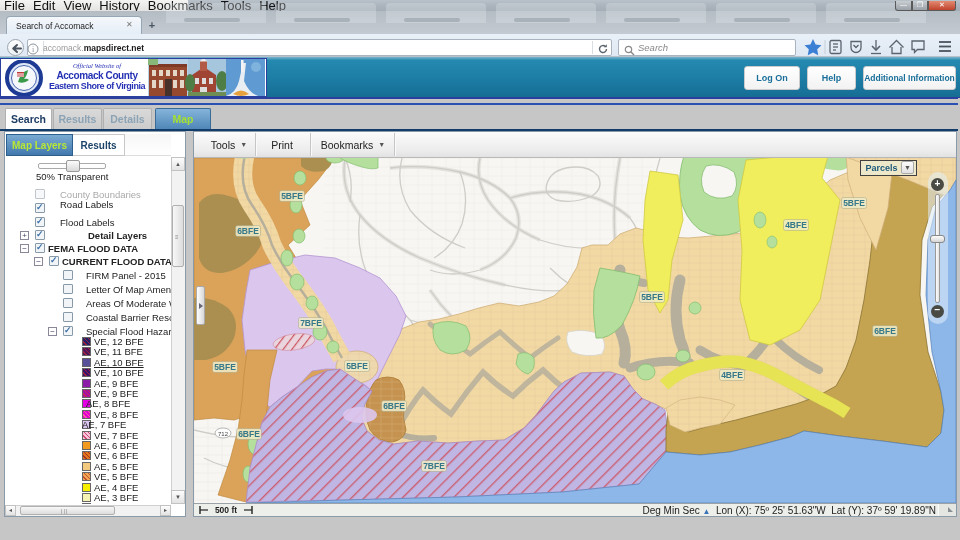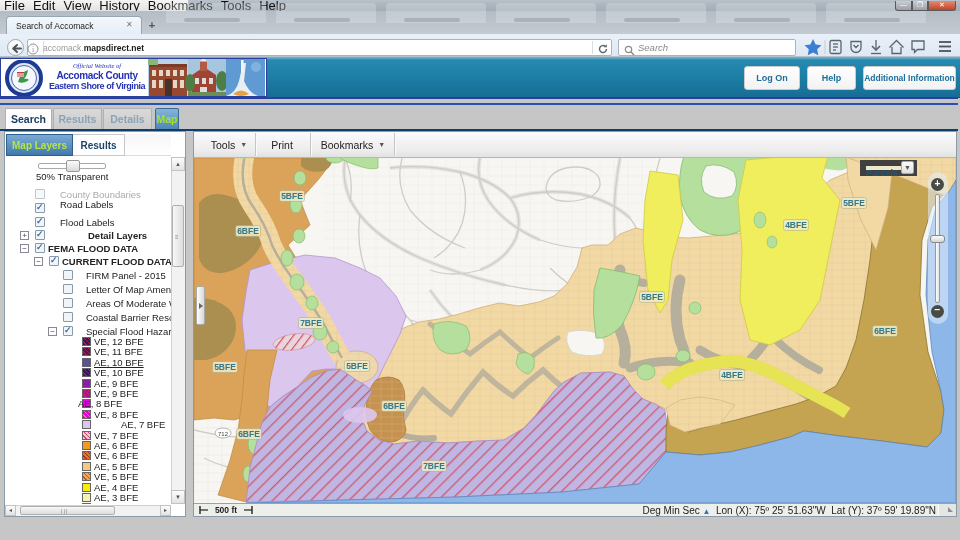--- a/index.html
+++ b/index.html
@@ -61,21 +61,21 @@
   display:flex; align-items:center; justify-content:center; white-space:nowrap; }
 
 #graymid { left:0; top:98px; width:960px; height:33px; background:#c6c6c6; }
 #headerline { left:0; top:97px; width:960px; height:2px; background:#2a3f9e; }
 .stab { position:absolute; top:108px; height:21px; font-size:10.5px; font-weight:bold;
   display:flex; align-items:center; justify-content:center; border:1px solid #b0b0b0; border-bottom:none;
   border-radius:2px 2px 0 0; }
 #stab1 { left:5px; width:47px; background:#fdfdfd; color:#1c3c64; }
 #stab2 { left:53px; width:49px; background:linear-gradient(180deg,#d9d9d9,#cccccc); color:#8ba3b5; }
 #stab3 { left:103px; width:49px; background:linear-gradient(180deg,#d9d9d9,#cccccc); color:#8ba3b5; }
-#stab4 { left:155px; width:24px; background:linear-gradient(180deg,#85b4da 0%,#4f87b8 100%); color:#a6e12f; border-color:#3a6a96;}
+#stab4 { left:155px; width:56px; background:linear-gradient(180deg,#85b4da 0%,#4f87b8 100%); color:#a6e12f; border-color:#3a6a96;}
 #navyline { left:0; top:129px; width:958px; height:2px; background:#123c6a; }
 
 #panel { left:4px; top:131px; width:182px; height:386px; background:#ffffff; border:1px solid #8a9aa8; }
 #ptab1 { left:6px; top:134px; width:67px; height:22px; background:linear-gradient(180deg,#79aad2 0%,#4279ad 100%);
   border:1px solid #2d5f8e; color:#b9e835; font-weight:bold; font-size:10px; display:flex; align-items:center; justify-content:center; }
 #ptab2 { left:73px; top:134px; width:52px; height:22px; background:#fff; border:1px solid #c8c8c8; border-left:none;
   color:#1c4468; font-weight:bold; font-size:10px; display:flex; align-items:center; justify-content:center; }
 #ptabrest { left:125px; top:134px; width:46px; height:22px; background:linear-gradient(180deg,#f6f6f6,#ffffff); border-bottom:1px solid #ddd; }
 #slidertrack { left:38px; top:163px; width:68px; height:6px; background:#fdfdfd; border:1px solid #aaa; border-radius:2px; }
 #sliderhandle { left:66px; top:160px; width:14px; height:12px; background:linear-gradient(180deg,#fbfbfb,#d9d9d9); border:1px solid #999; border-radius:2px; }
@@ -101,21 +101,21 @@
   background:linear-gradient(180deg,#fbfbfb 0%,#ececec 75%,#e2e2e2 100%); border-bottom:1px solid #b8b8b8; }
 .tbtn { position:absolute; top:132px; height:25px; font-size:10.5px; color:#222;
   display:flex; align-items:center; justify-content:center; gap:5px; }
 .tbtn .car { font-size:7px; color:#555; }
 .tsep { position:absolute; top:133px; width:1px; height:23px; background:#c6c6c6; box-shadow:1px 0 0 #fafafa; }
 #mapsvg { left:194px; top:158px; width:762px; height:345px; }
 
 #collapsebtn { left:196px; top:286px; width:9px; height:39px; background:linear-gradient(90deg,#fdfdfd,#d8d8d8);
   border:1px solid #aaa; border-radius:2px; }
 #collapsebtn::after { content:""; position:absolute; left:2px; top:16px; border-left:4px solid #667; border-top:3px solid transparent; border-bottom:3px solid transparent; }
-#parcelsdd { left:860px; top:160px; width:57px; height:16px; padding-right:14px; background:rgba(238,233,205,0.92); border:6px solid #404040;
+#parcelsdd { left:860px; top:160px; width:57px; height:16px; padding-right:14px; background:rgba(238,233,205,0.92); border:1px solid #404040;
   font-size:9px; font-weight:bold; color:#1c5a7c; line-height:15px; text-align:center; }
 #parcelscar { left:901px; top:161px; width:13px; height:13px; background:linear-gradient(180deg,#fbfbfb,#e0e0e0); border:1px solid #aaa; border-radius:2px; color:#555; font-size:7px; line-height:12px; text-align:center;}
 #zoombk { left:928px; top:172px; width:20px; height:152px; background:rgba(225,238,250,0.55); border-radius:10px; }
 #zoomplus { left:931px; top:178px; width:13px; height:13px; border-radius:50%; background:#4a4a44; color:#fff; font-size:10px; line-height:12px; text-align:center; font-weight:bold;}
 #zoomminus{ left:931px; top:305px; width:13px; height:13px; border-radius:50%; background:#4a4a44; color:#fff; font-size:10px; line-height:10px; text-align:center; font-weight:bold;}
 #zoomtrack{ left:935px; top:194px; width:5px; height:109px; background:linear-gradient(90deg,#fdfdfd,#e2e2e2); border:1px solid #999; border-radius:2px;}
 #zoomhandle{ left:930px; top:235px; width:15px; height:8px; background:linear-gradient(180deg,#fbfbfb,#d5d5d5); border:1px solid #888; border-radius:3px;}
 
 #statusbar { left:194px; top:503px; width:762px; height:13px; background:#edefeb; border-top:1px solid #9aa2a8; font-size:10px; color:#222; }
 #coords { position:absolute; right:24px; top:505px; font-size:10px; color:#222;margin-left:8px; }
@@ -319,25 +319,25 @@
     <div class="trow" style="left:94px;top:346px;">VE, 11 BFE</div>
     <div class="sw" style="left:82px;top:358px;background:#585098;"></div>
     <div class="trow" style="left:94px;top:357px;text-decoration:underline;">AE, 10 BFE</div>
     <div class="sw" style="left:82px;top:368px;background:repeating-linear-gradient(45deg,#381468 0px,#381468 2px,#a02040 2px,#a02040 3px);"></div>
     <div class="trow" style="left:94px;top:367px;">VE, 10 BFE</div>
     <div class="sw" style="left:82px;top:379px;background:#8a1ca8;"></div>
     <div class="trow" style="left:94px;top:378px;">AE, 9 BFE</div>
     <div class="sw" style="left:82px;top:389px;background:repeating-linear-gradient(45deg,#a014a0 0px,#a014a0 2px,#cc2060 2px,#cc2060 3px);"></div>
     <div class="trow" style="left:94px;top:388px;">VE, 9 BFE</div>
     <div class="sw" style="left:82px;top:399px;background:#e400e4;"></div>
-    <div class="trow" style="left:78px;top:398px;">AE, 8 BFE</div>
+    <div class="trow" style="left:86px;top:398px;">AE, 8 BFE</div>
     <div class="sw" style="left:82px;top:410px;background:repeating-linear-gradient(45deg,#e400d0 0px,#e400d0 2px,#ff60a0 2px,#ff60a0 3px);"></div>
     <div class="trow" style="left:94px;top:409px;">VE, 8 BFE</div>
     <div class="sw" style="left:82px;top:420px;background:#dcc4f0;"></div>
-    <div class="trow" style="left:82px;top:419px;margin-left:39px;">AE, 7 BFE</div>
+    <div class="trow" style="left:82px;top:419px;">AE, 7 BFE</div>
     <div class="sw" style="left:82px;top:431px;background:repeating-linear-gradient(45deg,#f4c2da 0px,#f4c2da 2px,#cc4466 2px,#cc4466 3px);"></div>
     <div class="trow" style="left:94px;top:430px;">VE, 7 BFE</div>
     <div class="sw" style="left:82px;top:441px;background:#f29a20;"></div>
     <div class="trow" style="left:94px;top:440px;">AE, 6 BFE</div>
     <div class="sw" style="left:82px;top:451px;background:repeating-linear-gradient(45deg,#e2761a 0px,#e2761a 2px,#a03020 2px,#a03020 3px);"></div>
     <div class="trow" style="left:94px;top:450px;">VE, 6 BFE</div>
     <div class="sw" style="left:82px;top:462px;background:#f2ca80;"></div>
     <div class="trow" style="left:94px;top:461px;">AE, 5 BFE</div>
     <div class="sw" style="left:82px;top:472px;background:repeating-linear-gradient(45deg,#f0a652 0px,#f0a652 2px,#c05030 2px,#c05030 3px);"></div>
     <div class="trow" style="left:94px;top:471px;">VE, 5 BFE</div>

